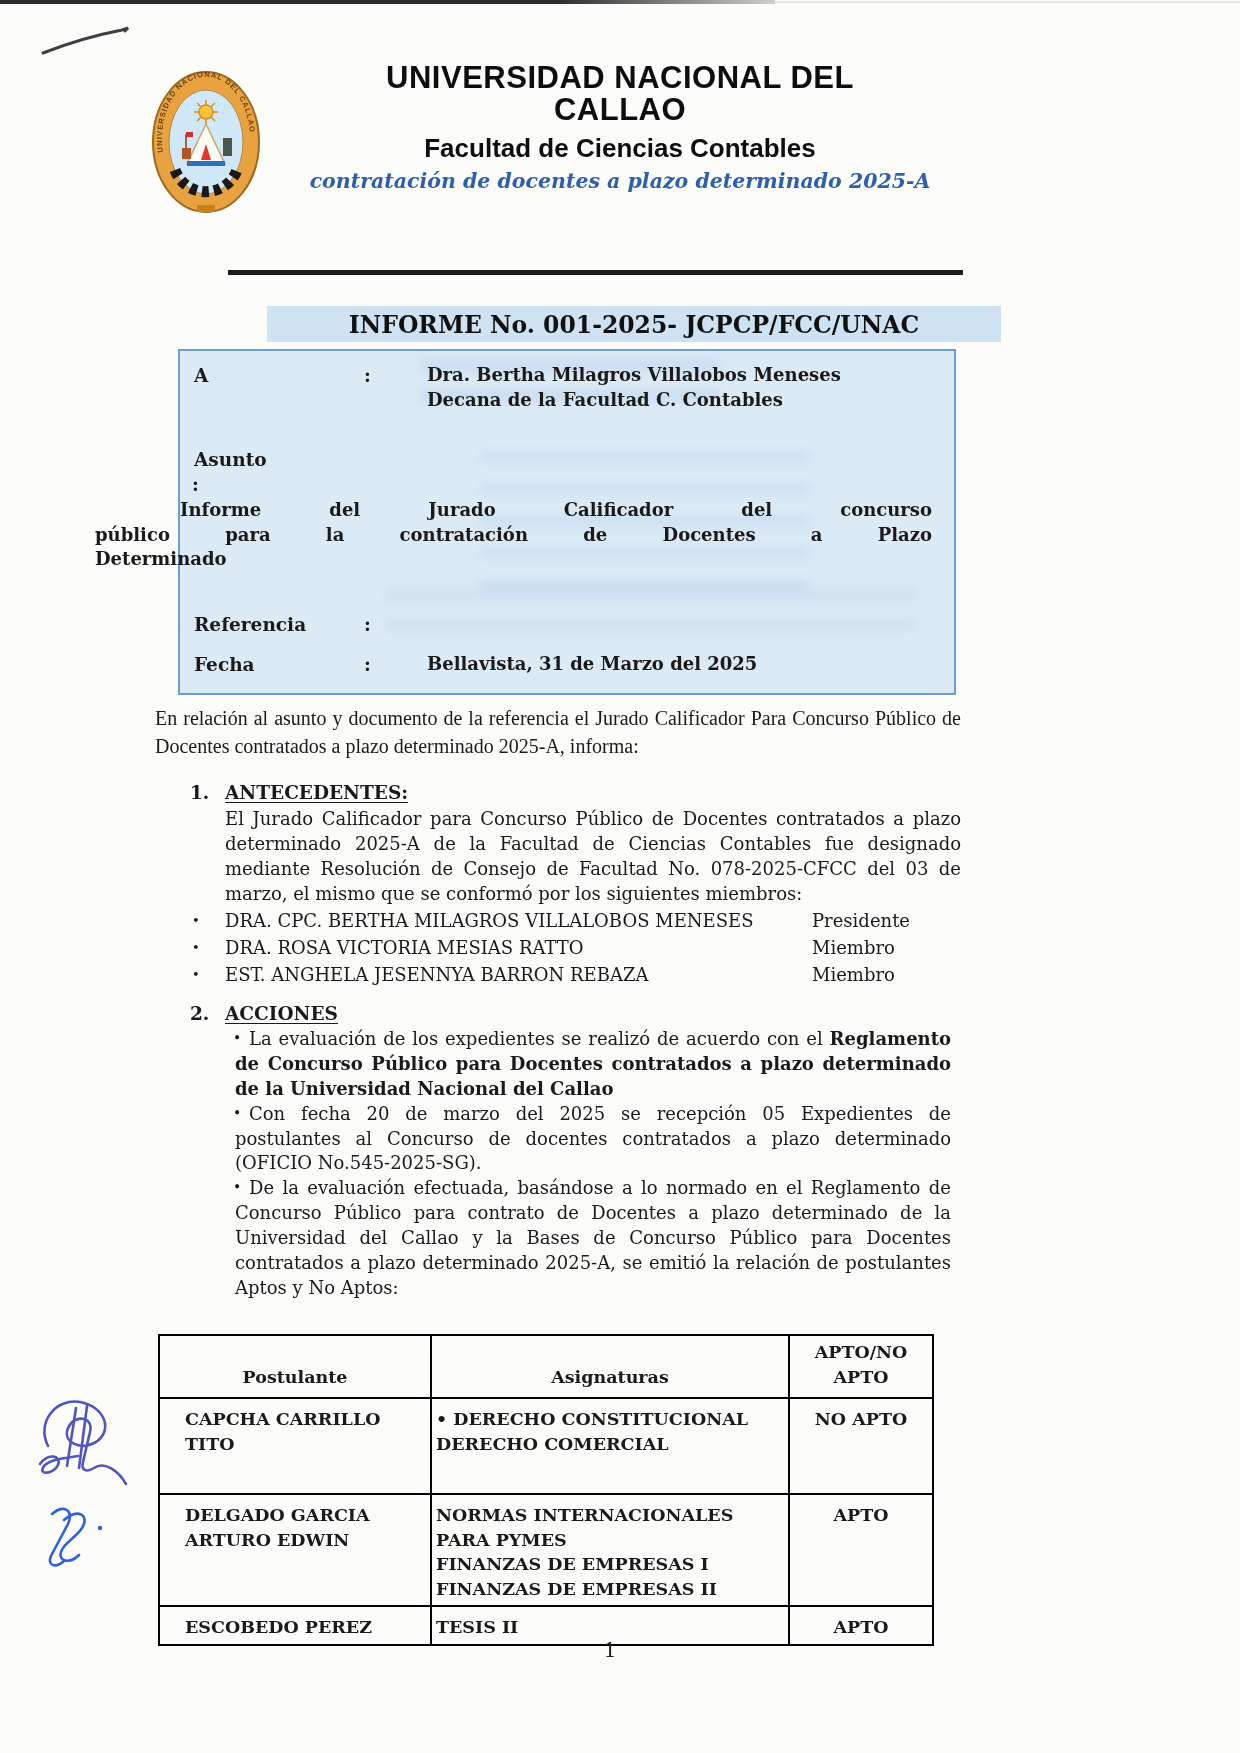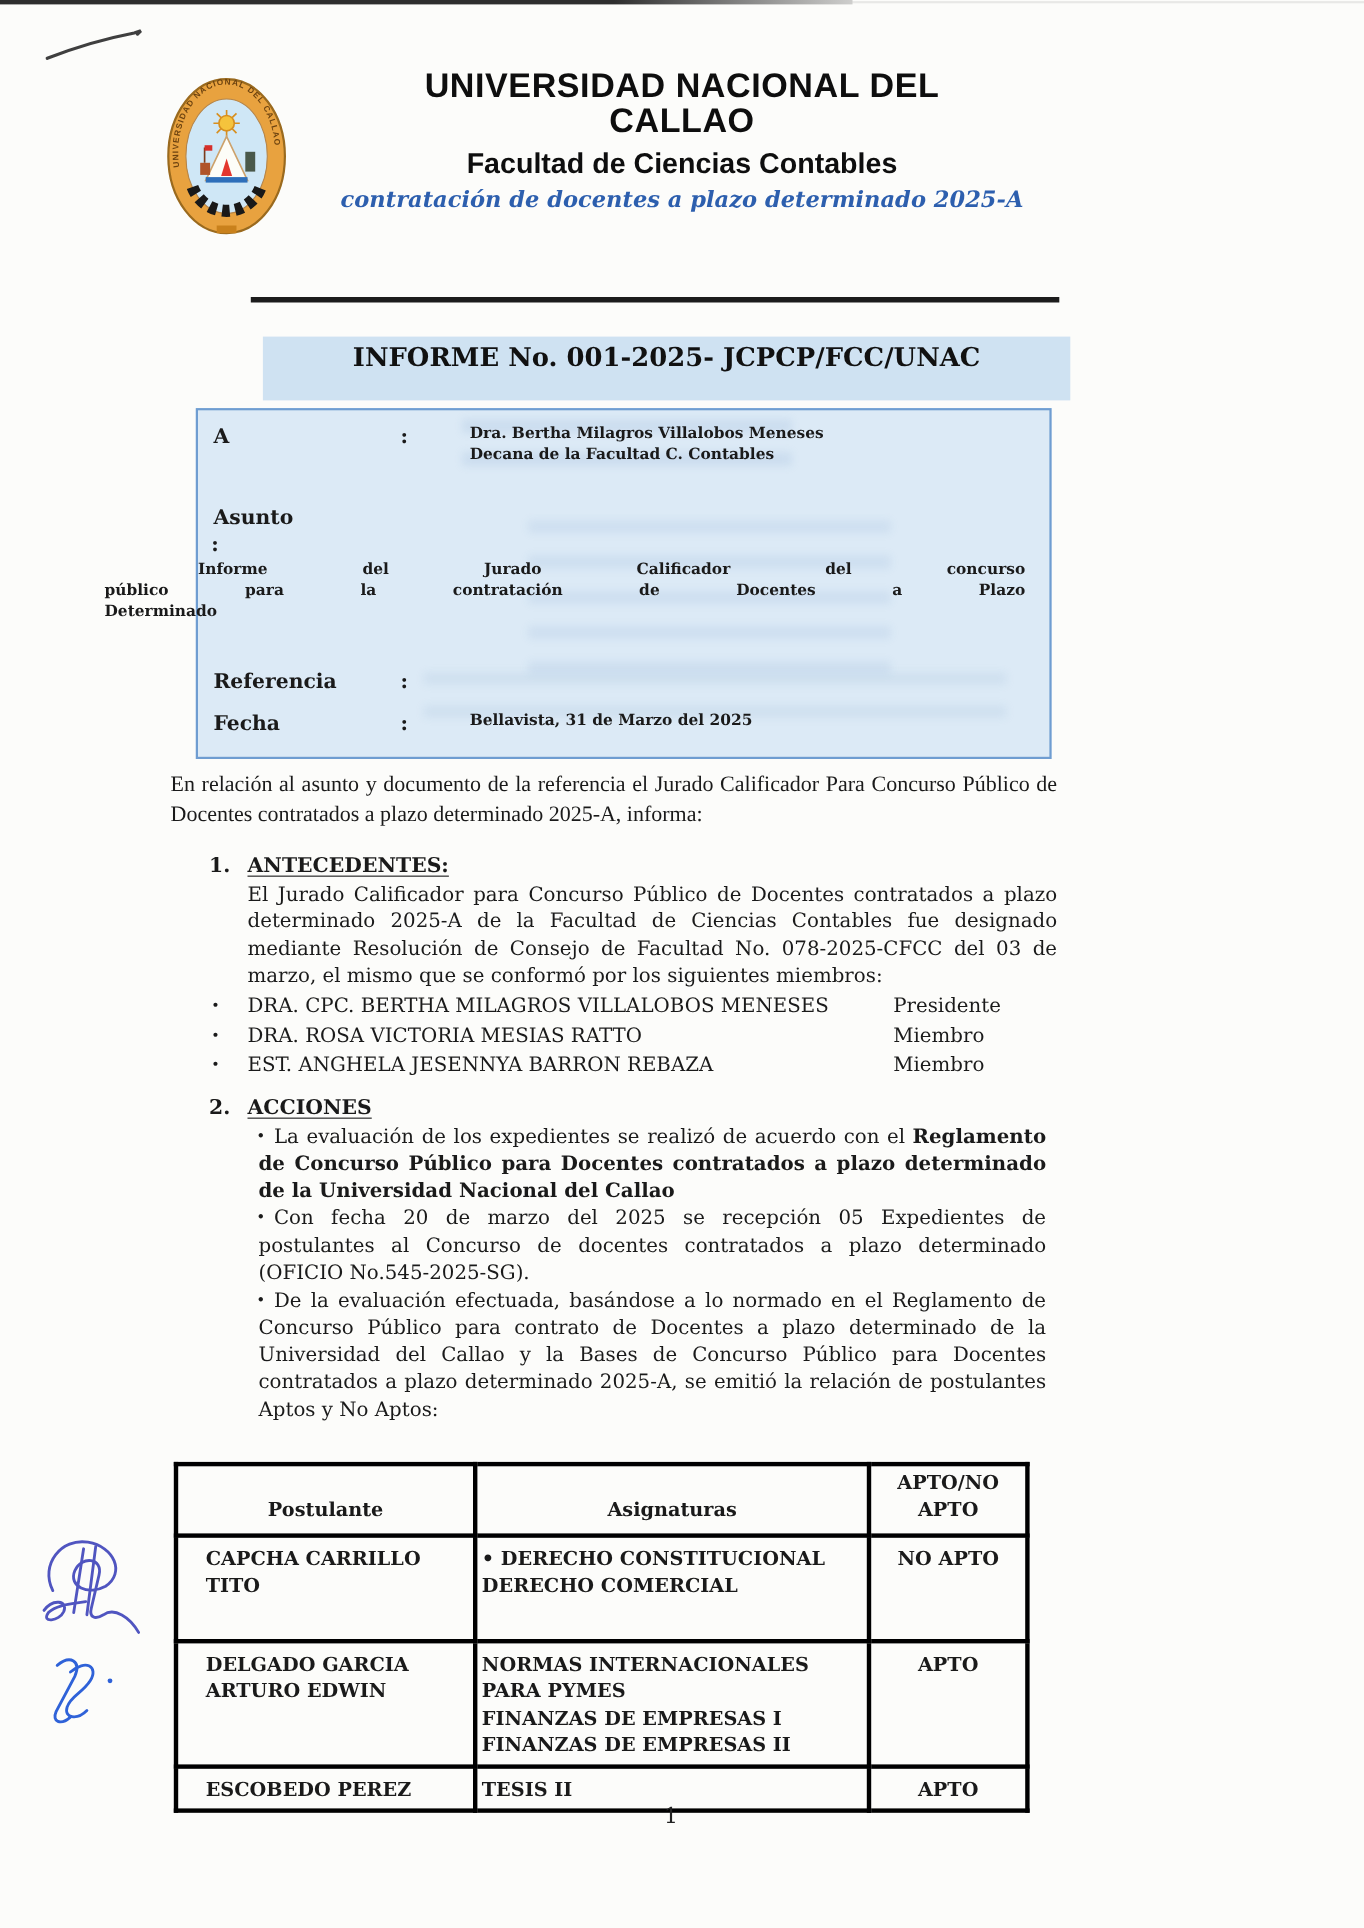--- a/index.html
+++ b/index.html
@@ -23,33 +23,33 @@
   .faculty{font-family:"Liberation Sans",sans-serif;font-weight:bold;font-size:26px;
     color:#0e0e0e;margin-top:7px;}
   .jury{margin-top:4px;}
   .jury-line{font-style:italic;font-weight:bold;font-size:20.5px;line-height:1.32;color:#2d5fae;}
 
   .rule{position:absolute;top:270px;left:228px;width:735px;height:5px;background:#1c1c1c;}
 
   
   .content{position:absolute;top:306px;left:155px;width:806px;}
 
-  .title-band{margin-left:84px;width:734px;background:#cfe2f2;
+  .title-band{margin-left:112px;width:734px;background:#cfe2f2;
     text-align:center;font-weight:bold;font-size:23.5px;color:#111;
-    padding:5px 0 25px;}
+    padding:5px 0 3px;}
 
   .info-box{position:relative;margin-top:7px;margin-left:23px;width:778px;
     box-sizing:border-box;border:2px solid #6f9dd1;background:#dceaf6;
     padding:12px 0 16px;}
   .field-row{display:flex;position:relative;z-index:2;}
   .field-label{width:172px;box-sizing:border-box;padding-left:14px;
     font-weight:bold;font-size:18.5px;line-height:1.38;}
   .field-colon{width:75px;box-sizing:border-box;padding-left:12px;
     font-weight:bold;font-size:18.5px;line-height:1.38;}
-  .field-value{flex:1;font-weight:bold;font-size:14px;padding-right:22px;}
+  .field-value{flex:1;font-weight:bold;font-size:18px;padding-right:22px;}
   .value-line{line-height:1.38;}
   [data-field-id="a"]{margin-bottom:34px;}
   [data-field-id="asunto"]{margin-bottom:40px;flex-direction:column;}
   [data-field-id="referencia"]{margin-bottom:14px;}
   [data-field-id="asunto"] .field-value .value-line{text-align:justify;text-align-last:justify;}
   [data-field-id="asunto"] .field-value .value-line:nth-child(n+2){margin-left:-85px;}
   [data-field-id="asunto"] .field-value .value-line:last-child{text-align-last:left;}
 
   .ghost{position:absolute;filter:blur(4px);opacity:.45;pointer-events:none;z-index:1;}
   .g1{left:240px;top:8px;width:300px;height:52px;
@@ -73,21 +73,21 @@
   .m-role{flex:1;}
 
   .acc-bullet{display:flex;margin-left:78px;}
   .acc-marker{width:16px;font-size:14px;padding-top:3px;}
   .acc-text{flex:1;margin:0 10px 0 -14px;text-indent:14px;
     font-size:18px;line-height:1.38;text-align:justify;}
   .acc-text .b{font-weight:bold;}
 
   table.res{margin-top:34px;margin-left:3px;width:774px;
     border-collapse:collapse;table-layout:fixed;}
-  table.res th,table.res td{border:4px solid #000000;box-sizing:border-box;
+  table.res th,table.res td{border:2px solid #000000;box-sizing:border-box;
     font-weight:bold;font-size:17.5px;line-height:1.4;}
   table.res th{height:58px;vertical-align:bottom;text-align:center;padding:4px 8px 8px;}
   col.c1{width:272px;}col.c2{width:358px;}col.c3{width:144px;}
   td.cell-name{vertical-align:top;text-align:left;padding:8px 6px 4px 25px;}
   td.cell-asig{vertical-align:top;padding:8px 4px 4px;}
   td.cell-res{vertical-align:top;text-align:center;padding:8px 4px 4px;}
   tr.r1 td{height:96px;}
   tr.r2 td{height:100px;}
   tr.r3 td{height:34px;}
 

